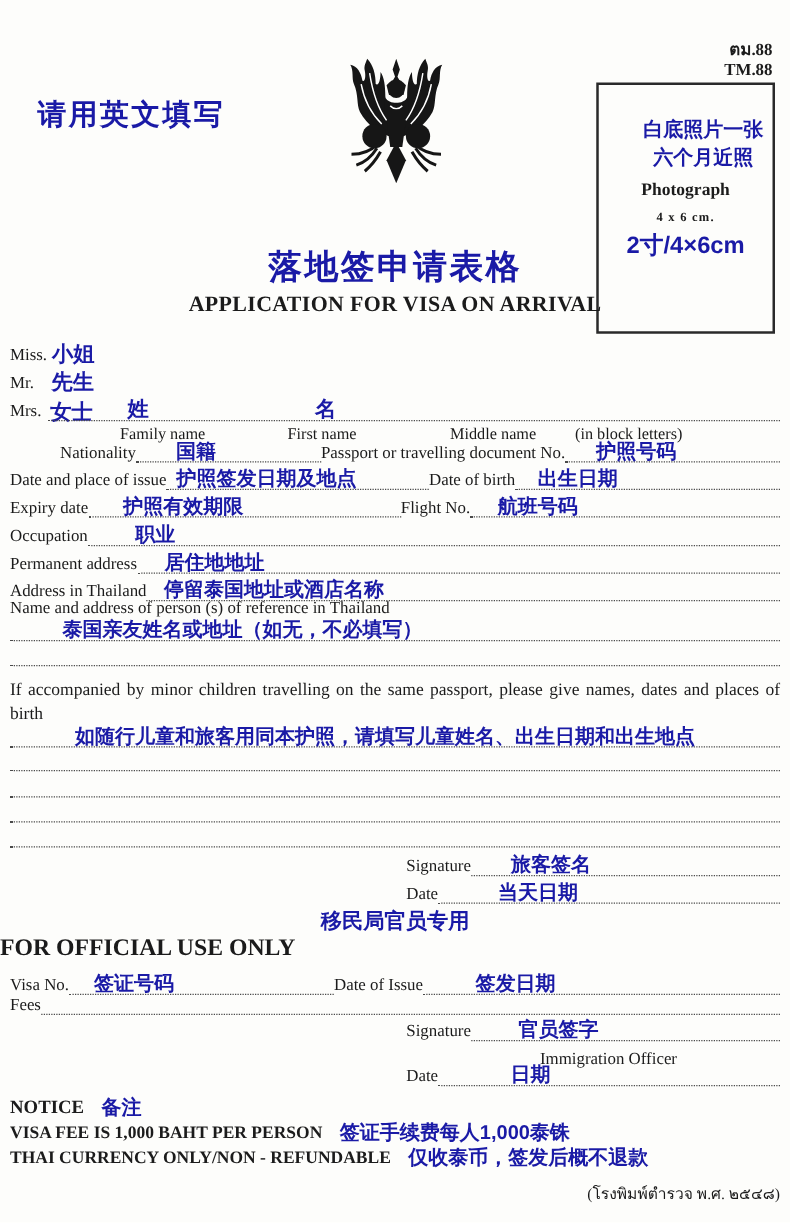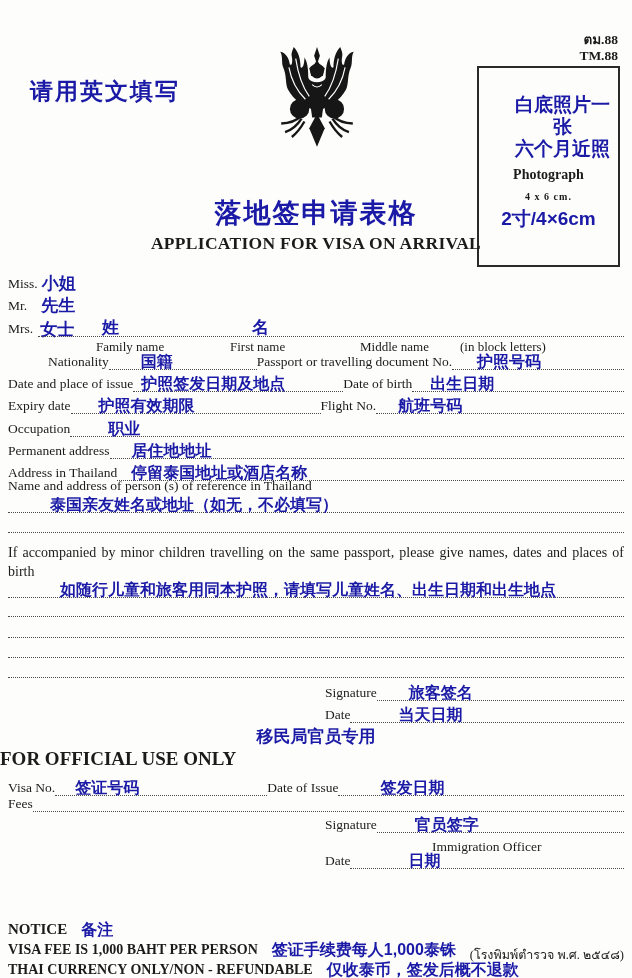--- a/index.html
+++ b/index.html
@@ -43,34 +43,34 @@
   .bline{ 
     position:absolute;left:8px;right:8px;
     border-bottom:1.5px dotted var(--dot);
   }
   .codes{font-size:13.5px;font-weight:bold;text-align:right;}
   .photo-box{
     position:absolute;left:477px;top:66px;width:143px;height:201px;
     border:2px solid #2a2a2a;background:#fdfdfb;
     text-align:center;padding-top:26px;
   }
-  .photo-box .l1{font-size:19px;line-height:22px;padding-left:28px;}
+  .photo-box .l1{font-size:16px;line-height:22px;padding-left:28px;}
   .photo-box .en1{font-size:14px;font-weight:bold;margin-top:7px;}
   .photo-box .en2{font-size:10px;font-weight:bold;margin-top:8px;letter-spacing:1px;}
   .photo-box .l3{font-size:19px;margin-top:7px;}
   .title-cn{left:0;right:0;top:200px;text-align:center;font-size:27px;letter-spacing:2px;}
   .title-en{left:0;right:0;top:233px;text-align:center;font-size:17.5px;font-weight:bold;letter-spacing:.3px;}
   .fill-en-note{left:30px;top:80px;font-size:23px;letter-spacing:2px;}
   .para{
     position:absolute;left:8px;right:8px;
     font-size:14px;line-height:19px;text-align:justify;
   }
   .center-head-cn{left:0;right:0;text-align:center;font-size:17px;}
   .center-head-en{left:0;right:0;text-align:left;font-size:19px;font-weight:bold;}
-  .notice-row{position:absolute;left:8px;display:flex;align-items:flex-end;gap:14px;margin-top:43px;}
+  .notice-row{position:absolute;left:8px;display:flex;align-items:flex-end;gap:14px;}
   .notice-row .en{font-size:14px;font-weight:bold;white-space:nowrap;}
   .notice-row .cnb{font-size:16px;}
   .printer{font-size:12.5px;right:8px;text-align:right;}
 </style>
 </head>
 <body>
 
 <div class="page">
 
   <div class="abs codes" style="top:28px;right:14px;">ตม.88</div>

